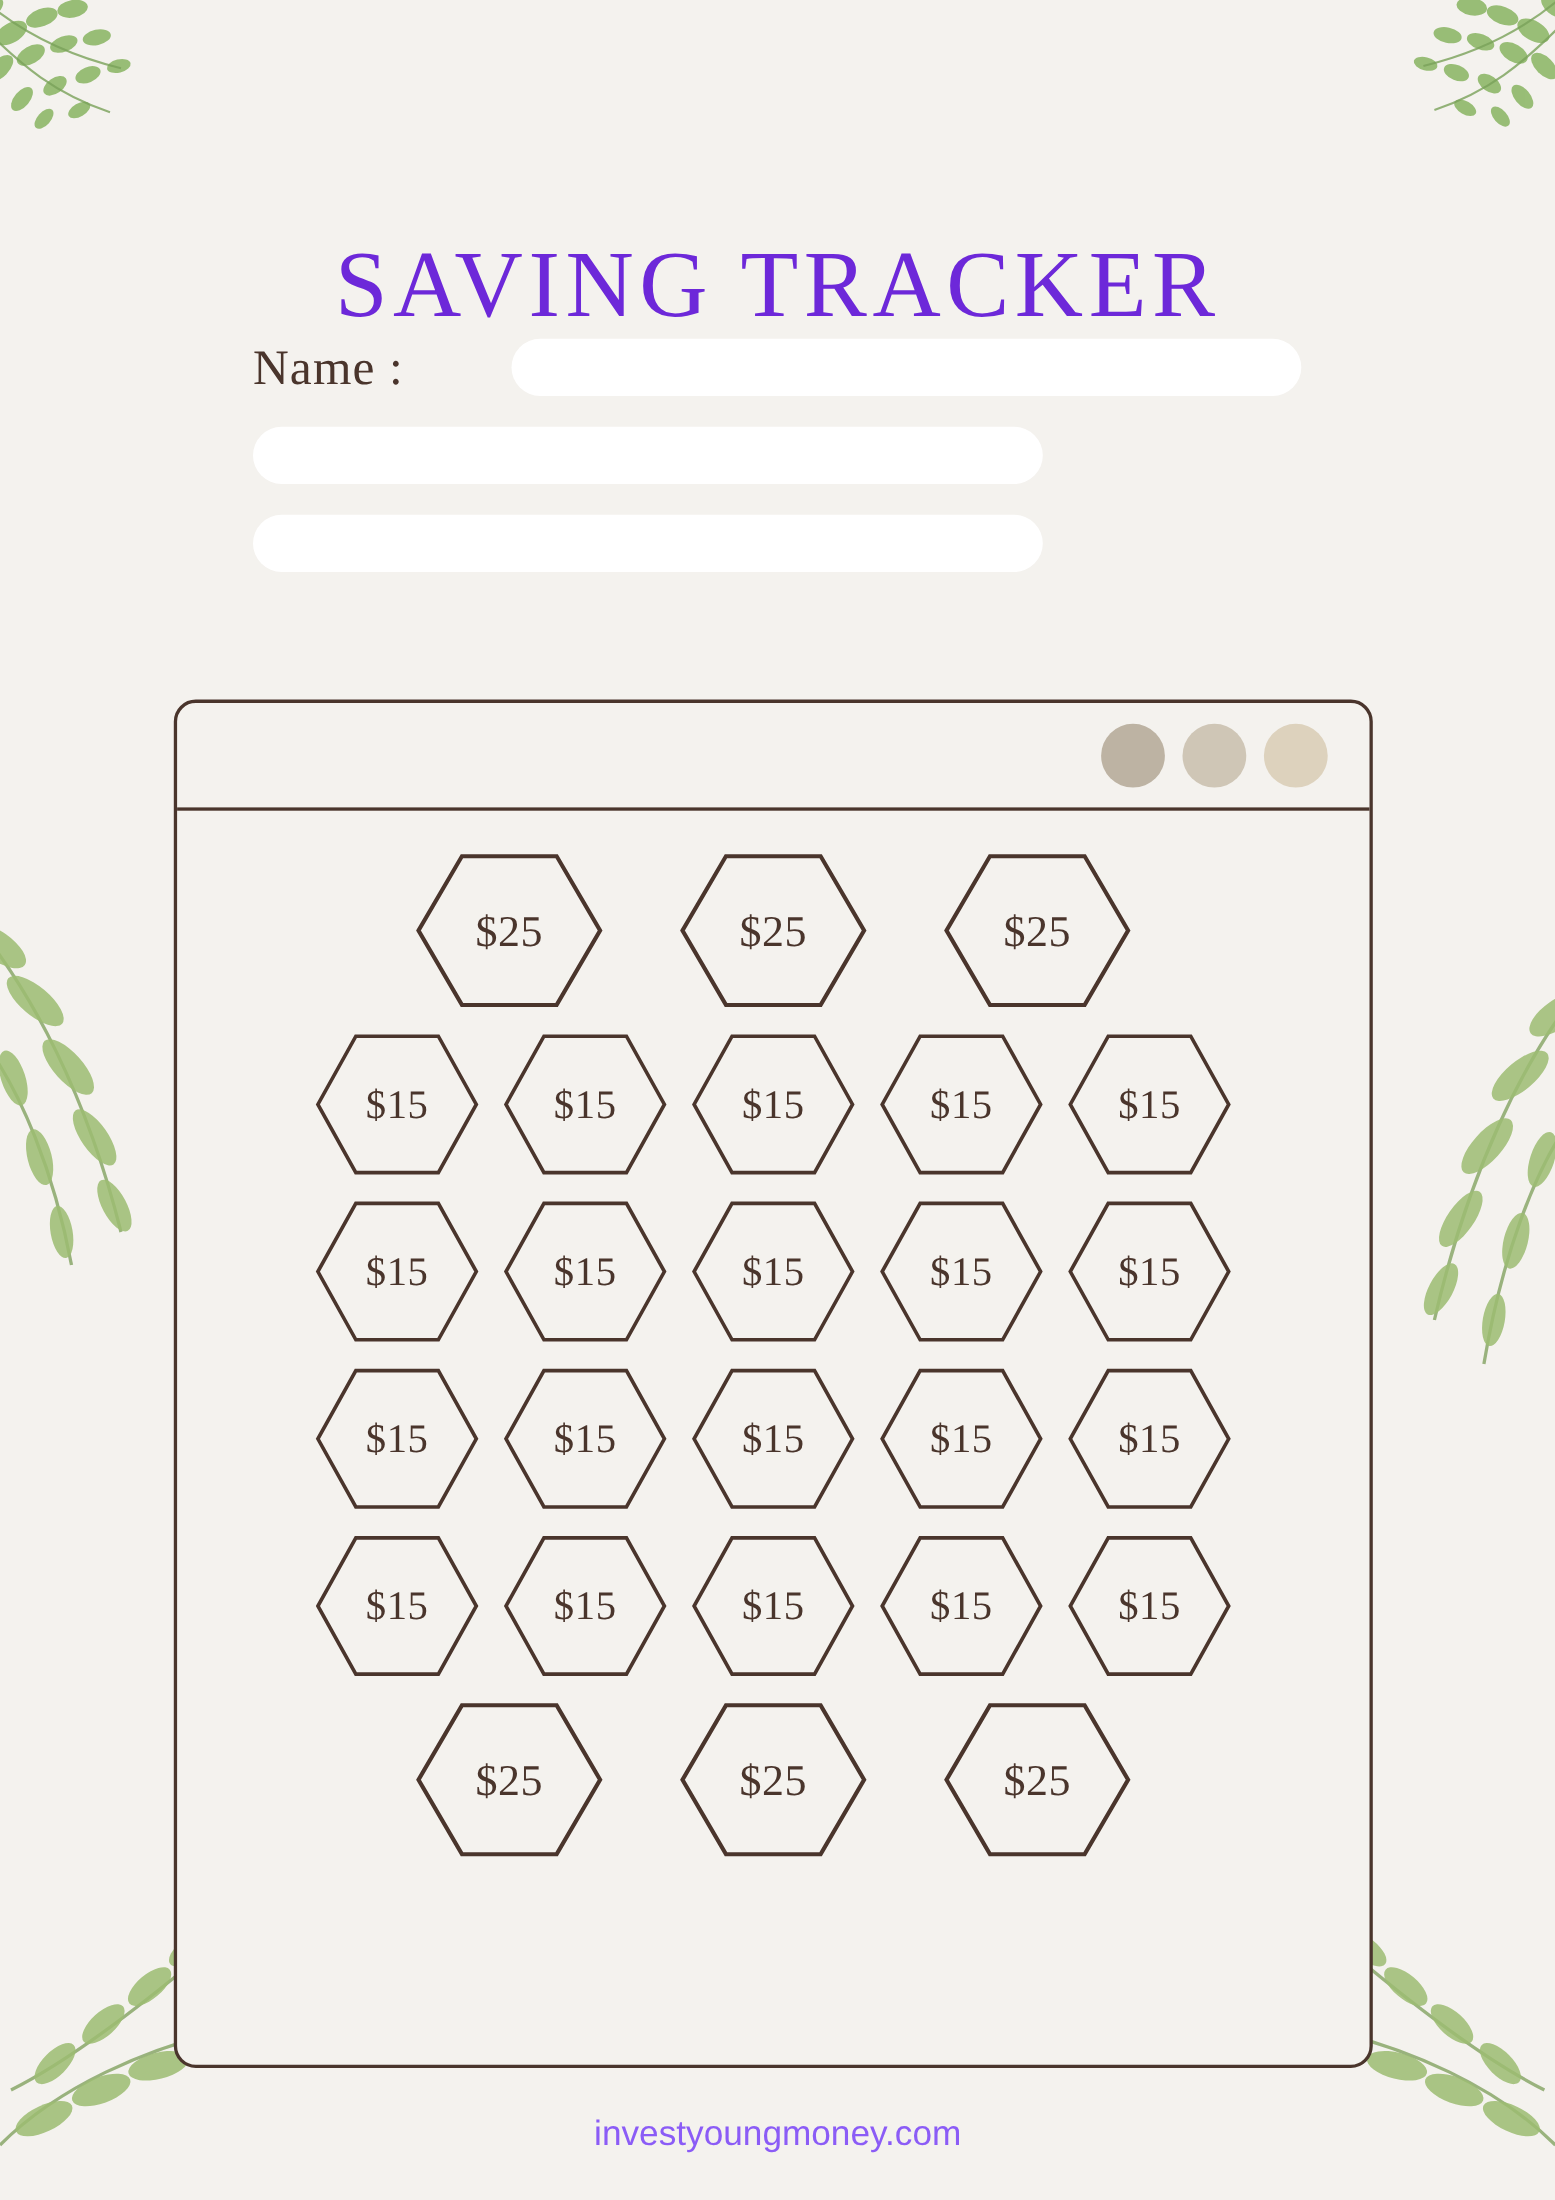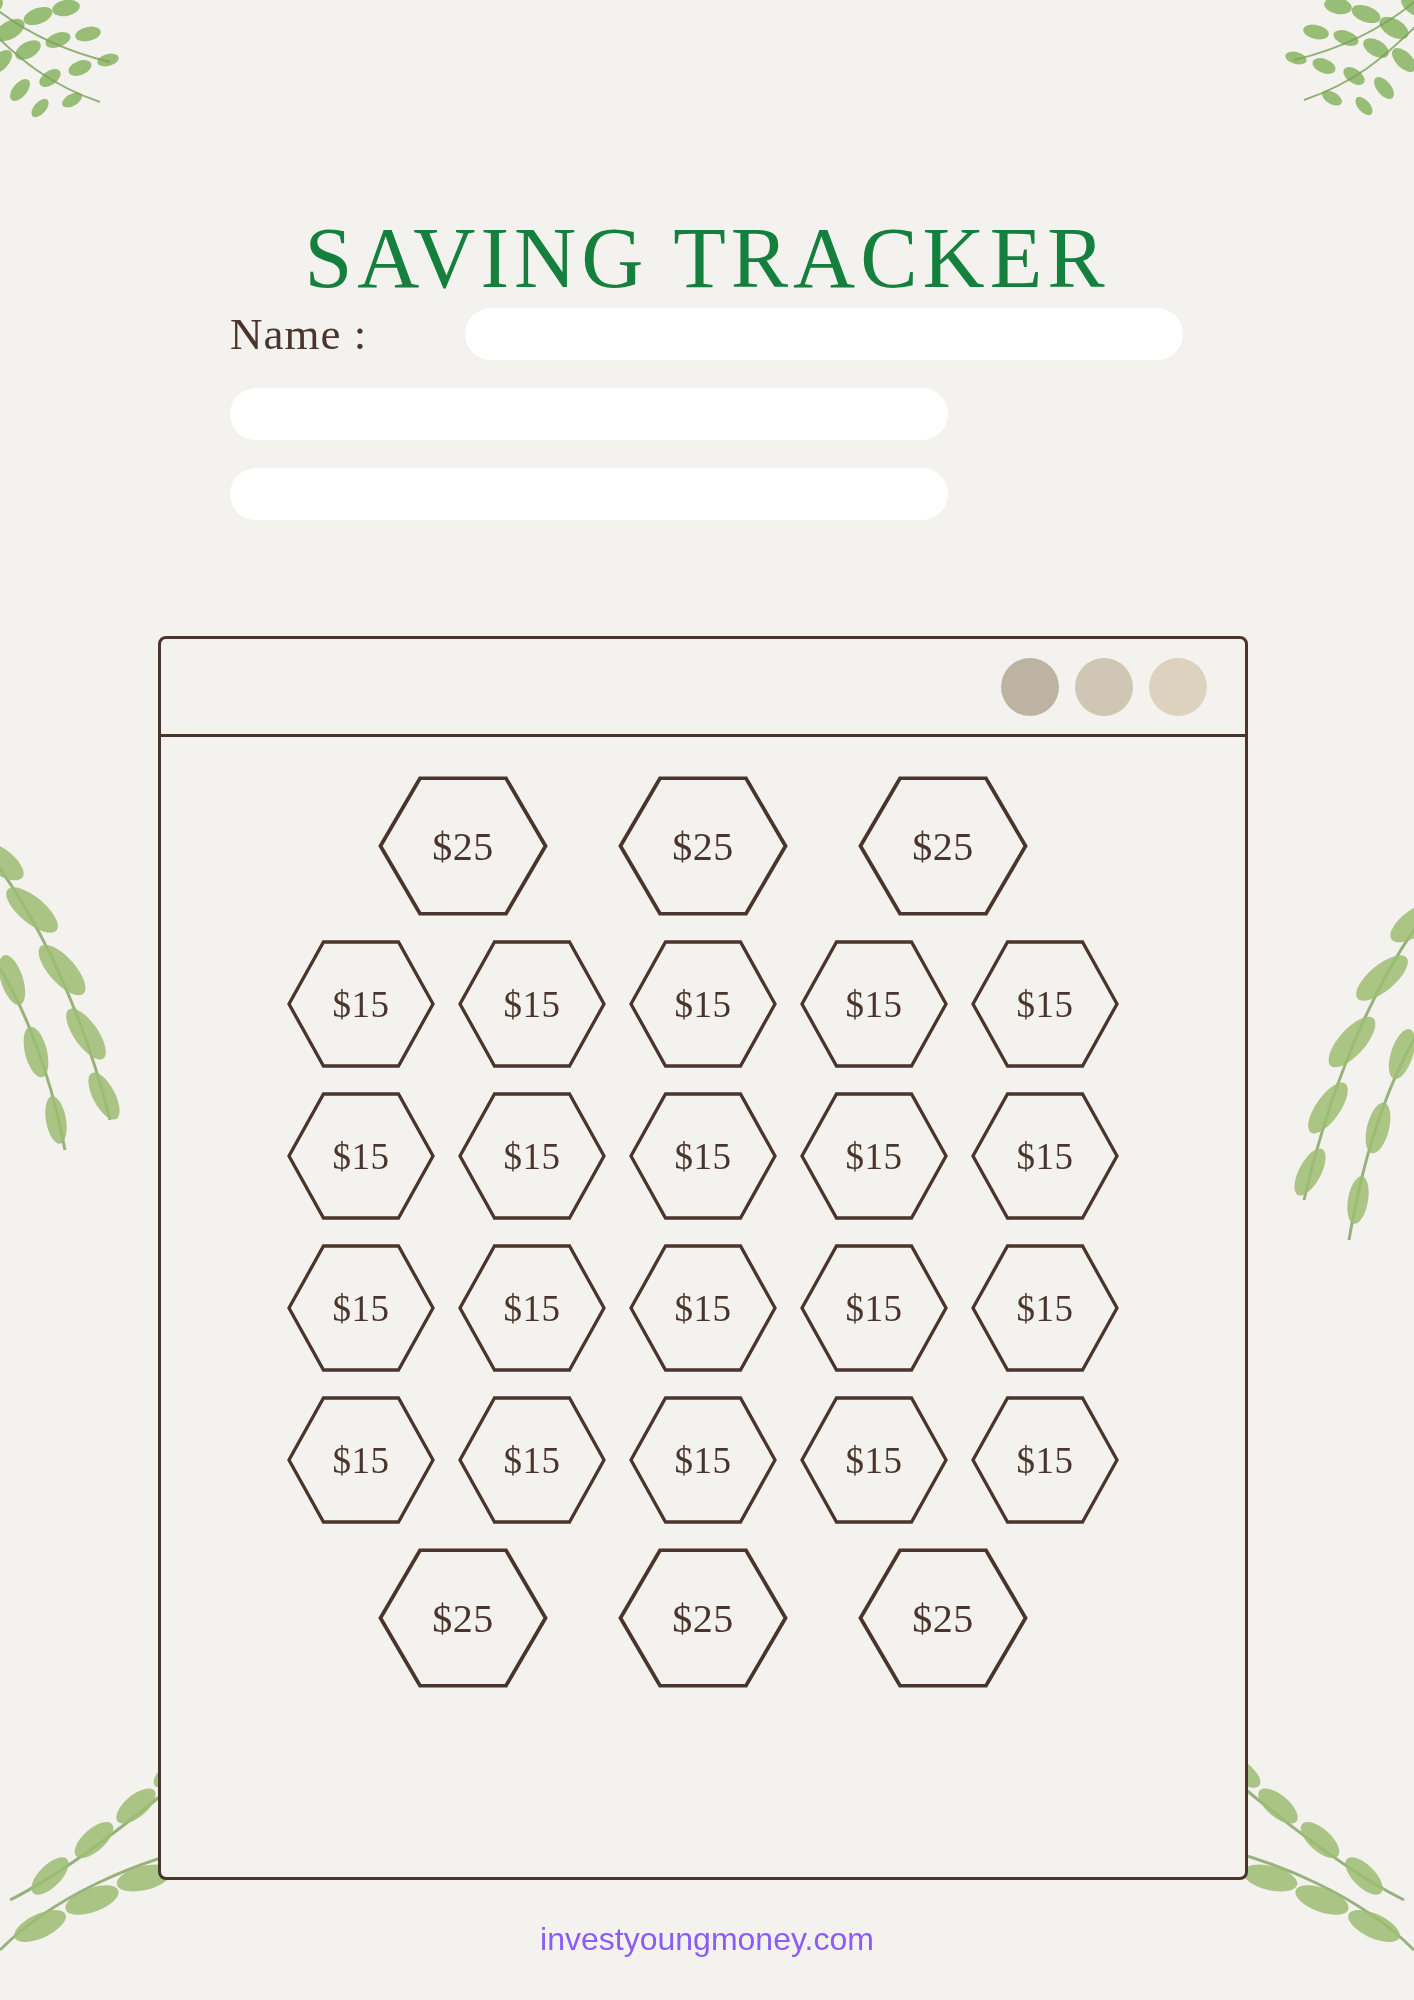--- a/index.html
+++ b/index.html
@@ -35,21 +35,21 @@
 
   
   .title {
     position: absolute;
     top: 150px;
     left: 0;
     width: 100%;
     text-align: center;
     font-size: 86px;
     letter-spacing: 5px;
-    color: #15803d;
+    color: #6d28d9;
     font-family: "Liberation Serif", serif;
     font-weight: normal;
   }
 
   
   .fields {
     position: absolute;
     top: 305px;
     left: 186px;
     width: 1000px;
@@ -84,21 +84,21 @@
   }
 
   
   .window {
     position: absolute;
     left: 158px;
     top: 636px;
     width: 1090px;
     height: 1244px;
     border: 3px solid #4a352c;
-    border-radius: 8px;
+    border-radius: 20px;
     box-sizing: border-box;
     background: #f4f2ee;
   }
   .window-bar {
     position: relative;
     height: 98px;
     border-bottom: 3px solid #4a352c;
     display: flex;
     align-items: center;
     justify-content: flex-end;

